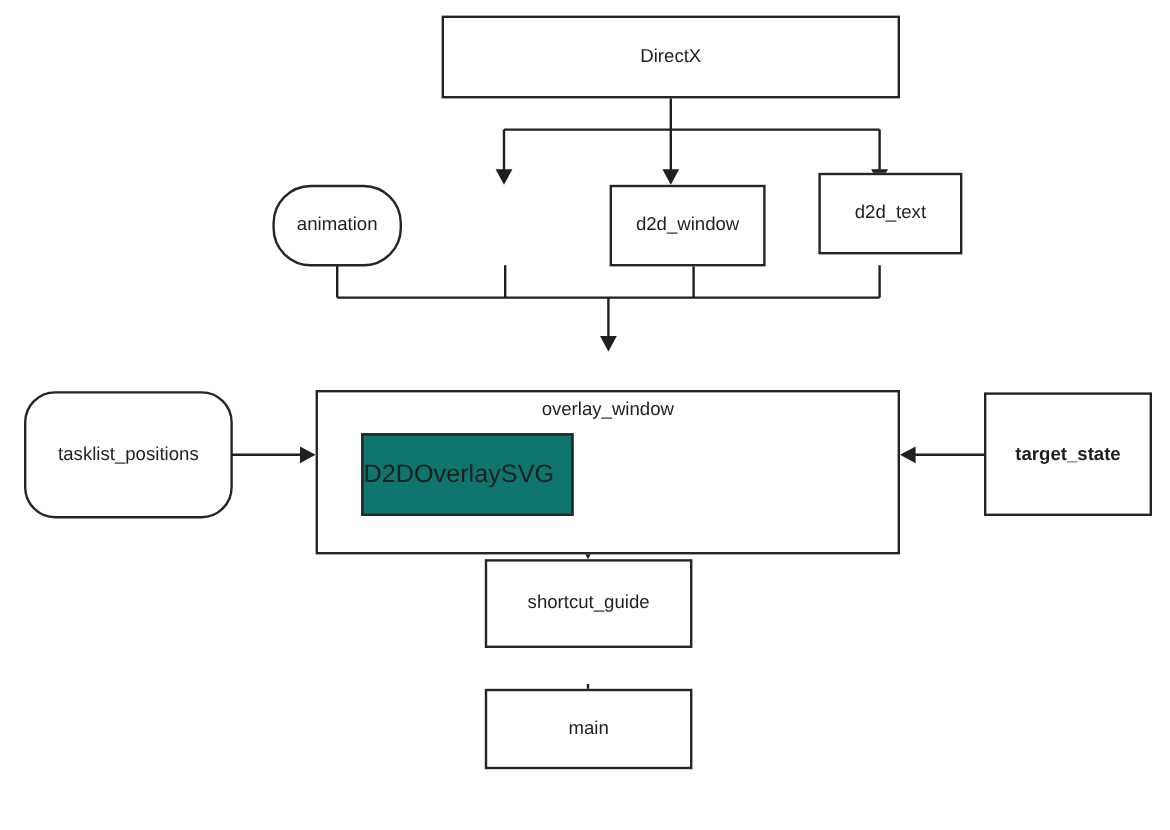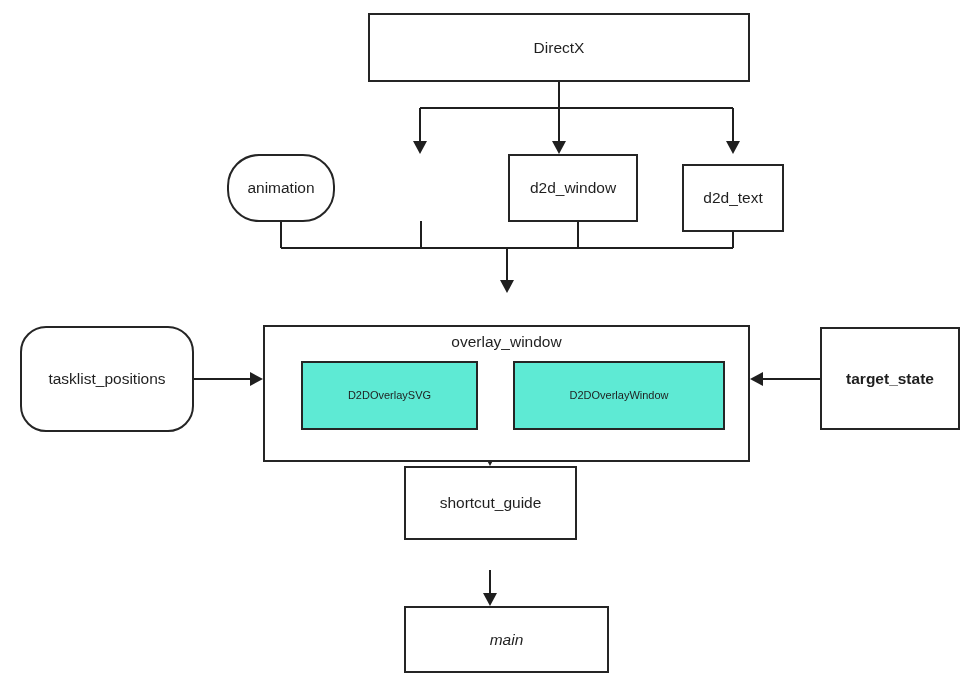--- a/index.html
+++ b/index.html
@@ -54,25 +54,24 @@
     left: 0;
     top: 7px;
     width: 100%;
     text-align: center;
     white-space: nowrap;
   }
   .inner-node {
     position: absolute;
     box-sizing: border-box;
     border: 2px solid #252525;
-    background: #5eead4;
+    background: #0f766e;
     display: flex;
     align-items: center;
-    justify-content: center;
-    font-size: 11px;
+    font-size: 21px;
     line-height: 1;
   }
 </style>
 </head>
 <body>
 
 <div class="canvas">
 
   <svg class="edges" viewBox="0 0 975 692" xmlns="http://www.w3.org/2000/svg">
 
@@ -115,45 +114,42 @@
 
   <div class="node" style="left:227px; top:154px; width:108px; height:68px;border-radius:32px;">
     <span class="lbl">animation</span>
   </div>
 
 
   <div class="node" style="left:508px; top:154px; width:130px; height:68px;">
     <span class="lbl">d2d_window</span>
   </div>
 
-  <div class="node" style="left:682px; top:164px; width:102px; height:68px;">
+  <div class="node" style="left:682px; top:144px; width:120px; height:68px;">
     <span class="lbl">d2d_text</span>
   </div>
 
   <div class="node container-node" style="left:263px; top:293px; width:487px; height:137px;margin-top:32px;">
     <span class="container-label">overlay_window</span>
 
     <div class="inner-node" style="left:36px; top:34px; width:177px; height:69px;">
       <span class="lbl">D2DOverlaySVG</span>
     </div>
 
-    <div class="inner-node" style="left:248px; top:34px; width:212px; height:69px;">
-      <span class="lbl">D2DOverlayWindow</span>
-    </div>
   </div>
 
   <div class="node" style="left:20px; top:326px; width:174px; height:106px;border-radius:26px;">
     <span class="lbl">tasklist_positions</span>
   </div>
 
   <div class="node" style="left:820px; top:327px; width:140px; height:103px;font-weight:bold;">
     <span class="lbl">target_state</span>
   </div>
 
   <div class="node" style="left:404px; top:466px; width:173px; height:74px;">
     <span class="lbl">shortcut_guide</span>
   </div>
 
-  <div class="node" style="left:404px; top:606px; width:205px; height:67px;font-style:italic;">
+  <div class="node" style="left:404px; top:574px; width:173px; height:67px;">
     <span class="lbl">main</span>
   </div>
 
 </div>
 
 </body></html>

